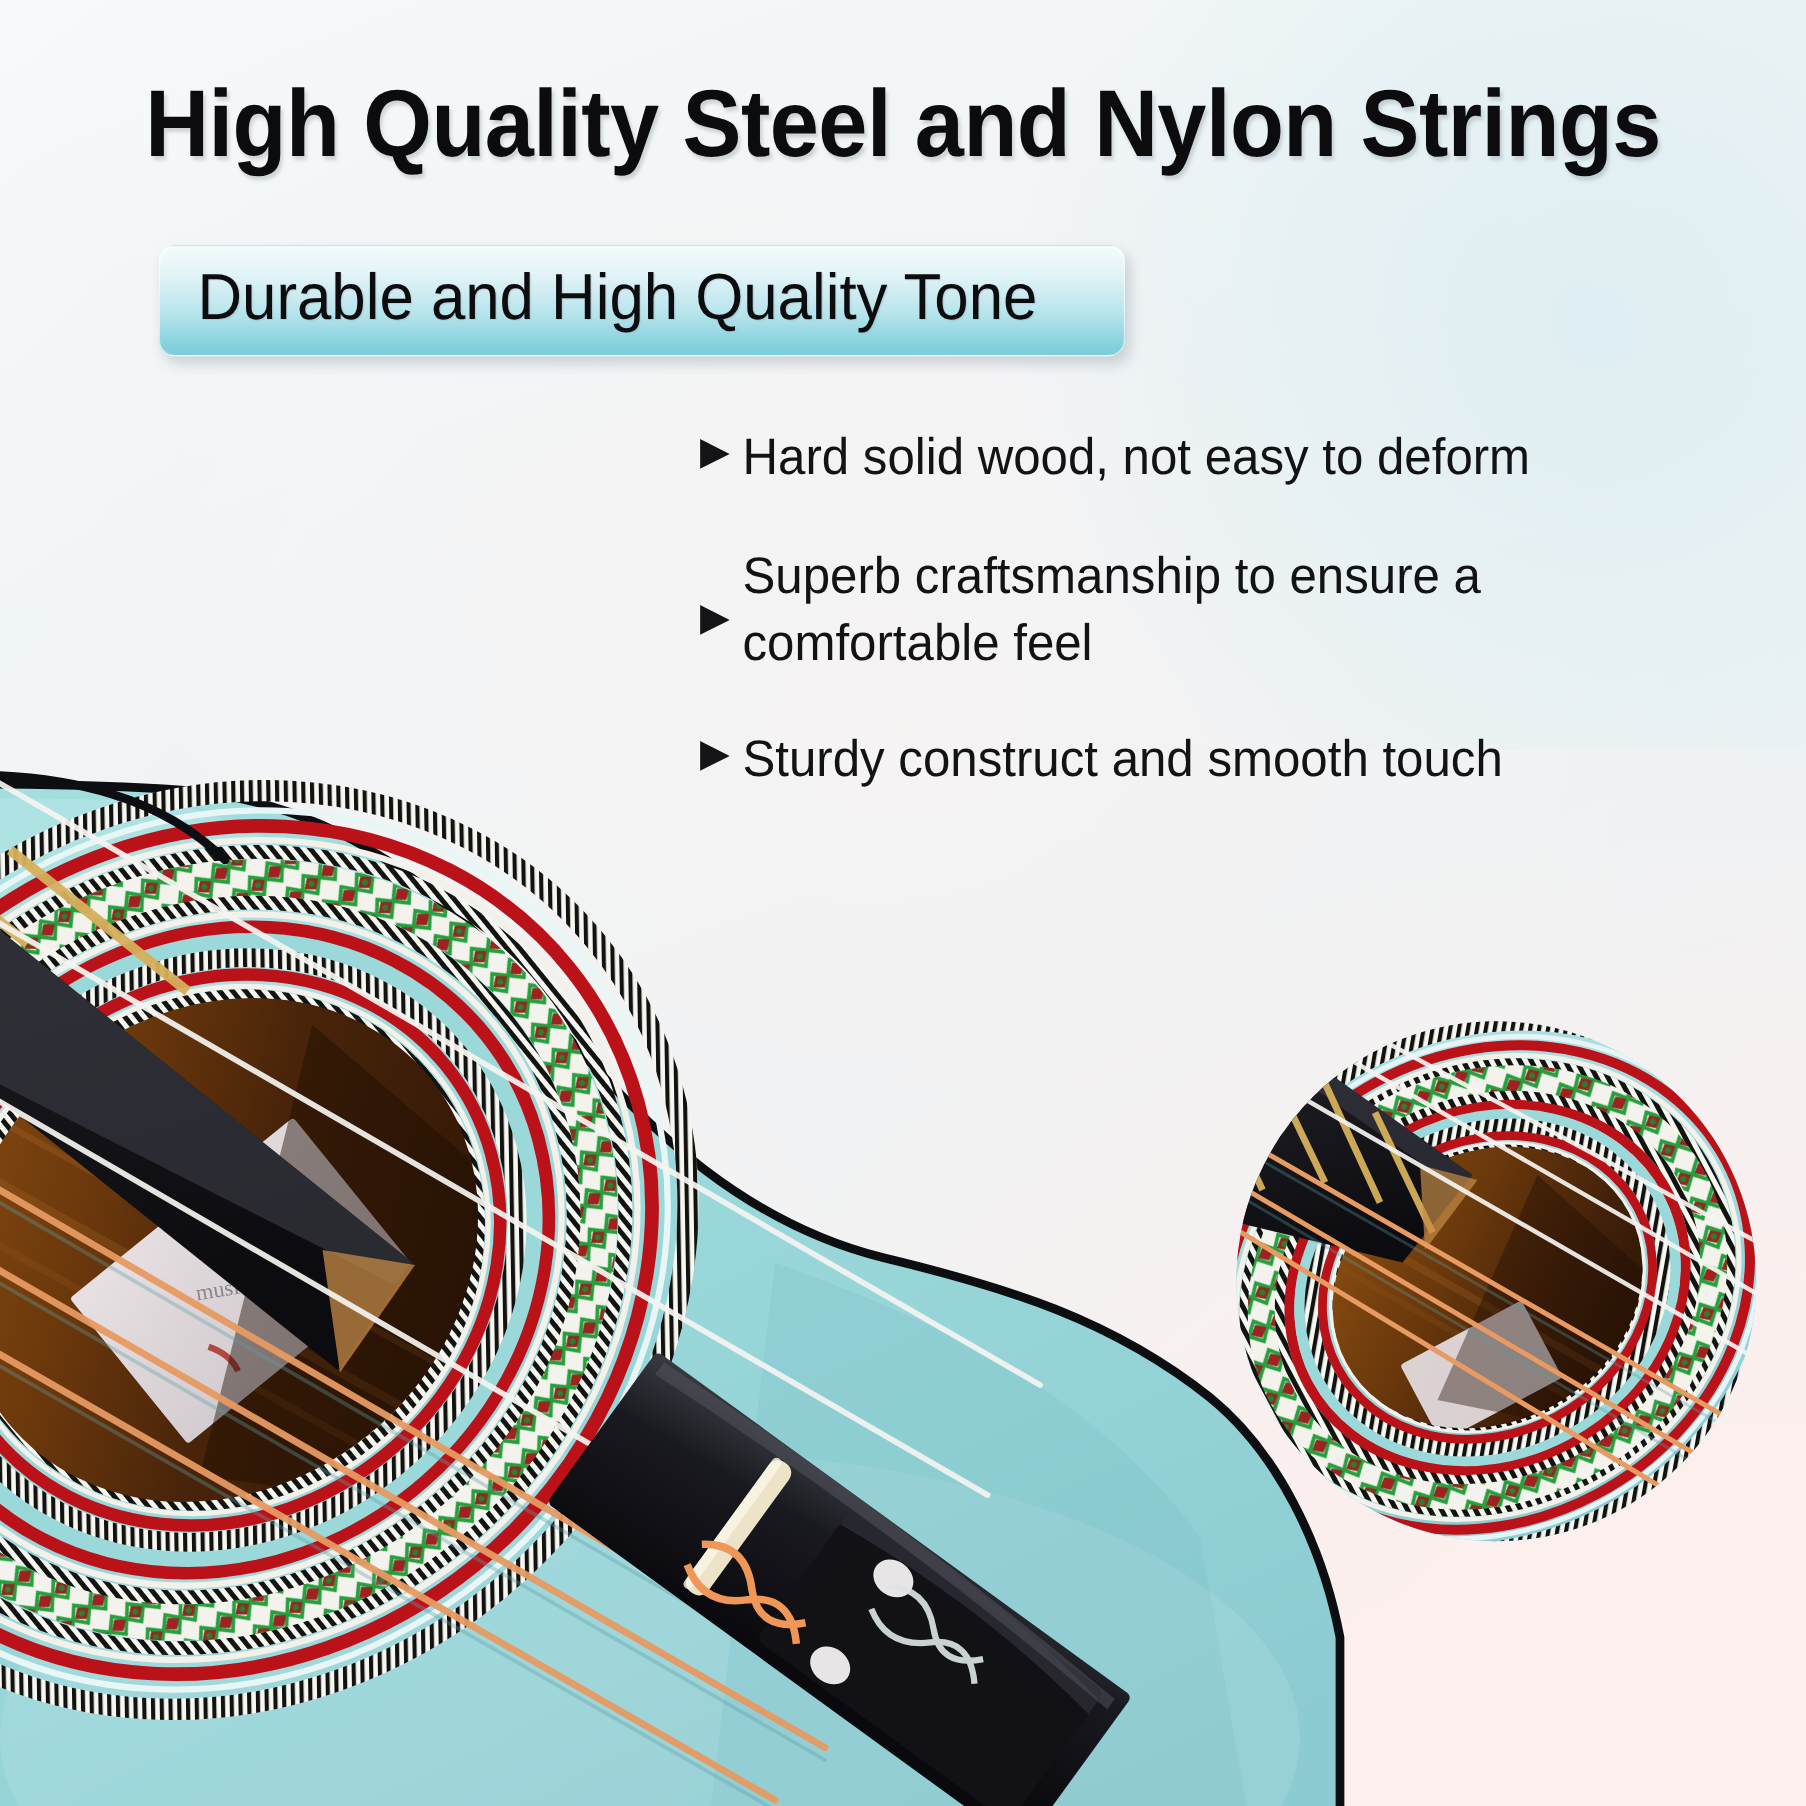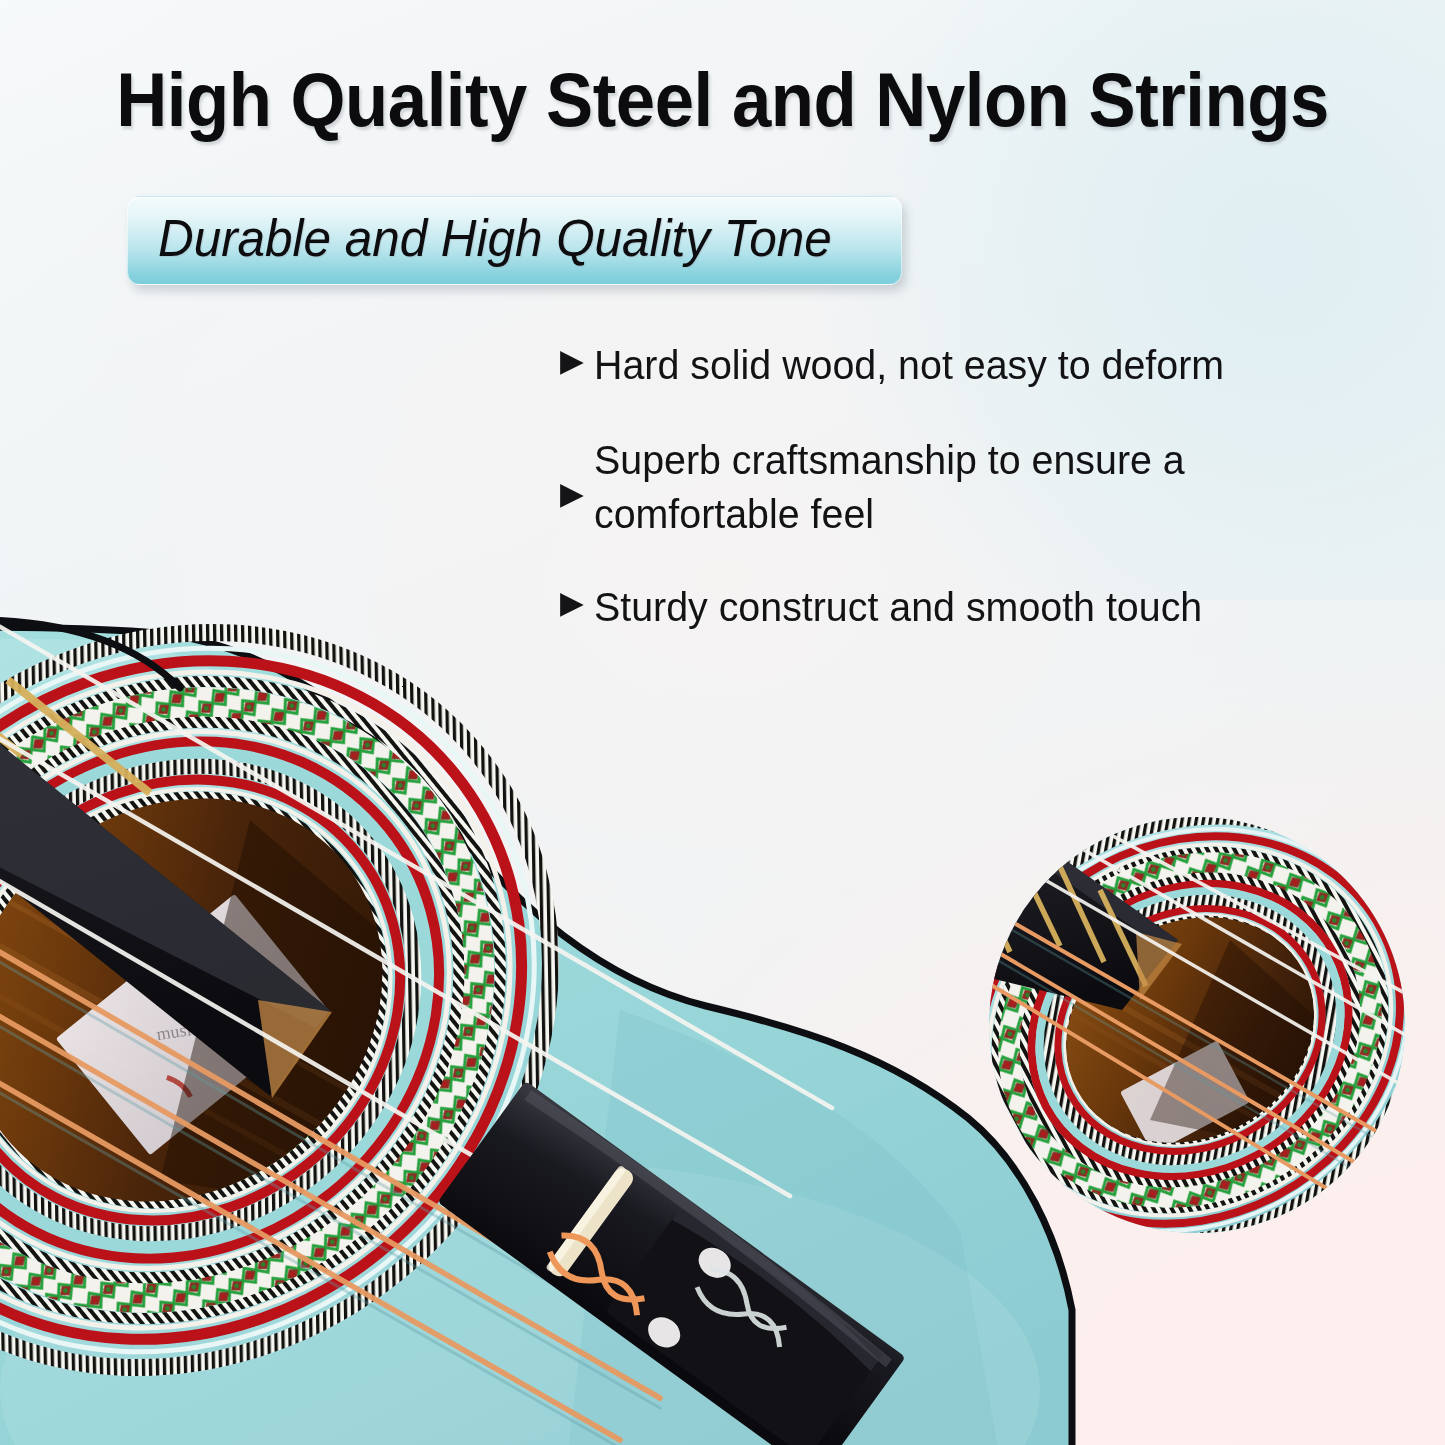--- a/index.html
+++ b/index.html
@@ -67,21 +67,20 @@
     top: 196px;
   }
   .subtitle-pill {
     display: inline-block;
     padding: 14px 34px 18px 30px;
     border-radius: 13px;
     background: linear-gradient(to bottom, #f4fbfc 0%, #e2f4f7 26%, #b7e4ec 62%, #86d2de 90%, #7ccddb 100%);
     box-shadow: 4px 6px 10px rgba(120,135,145,0.32),
                 inset 0 1px 0 rgba(255,255,255,0.85);
     border: 1px solid rgba(255,255,255,0.55);
-    font-style: italic;
   }
   .subtitle-text {
     font-family: "Liberation Sans", sans-serif;
     font-size: 52px;
     font-weight: normal;
     line-height: 1.05;
     color: #0d0d10;
     transform: scaleX(0.95);
     transform-origin: left center;
     display: inline-block;

